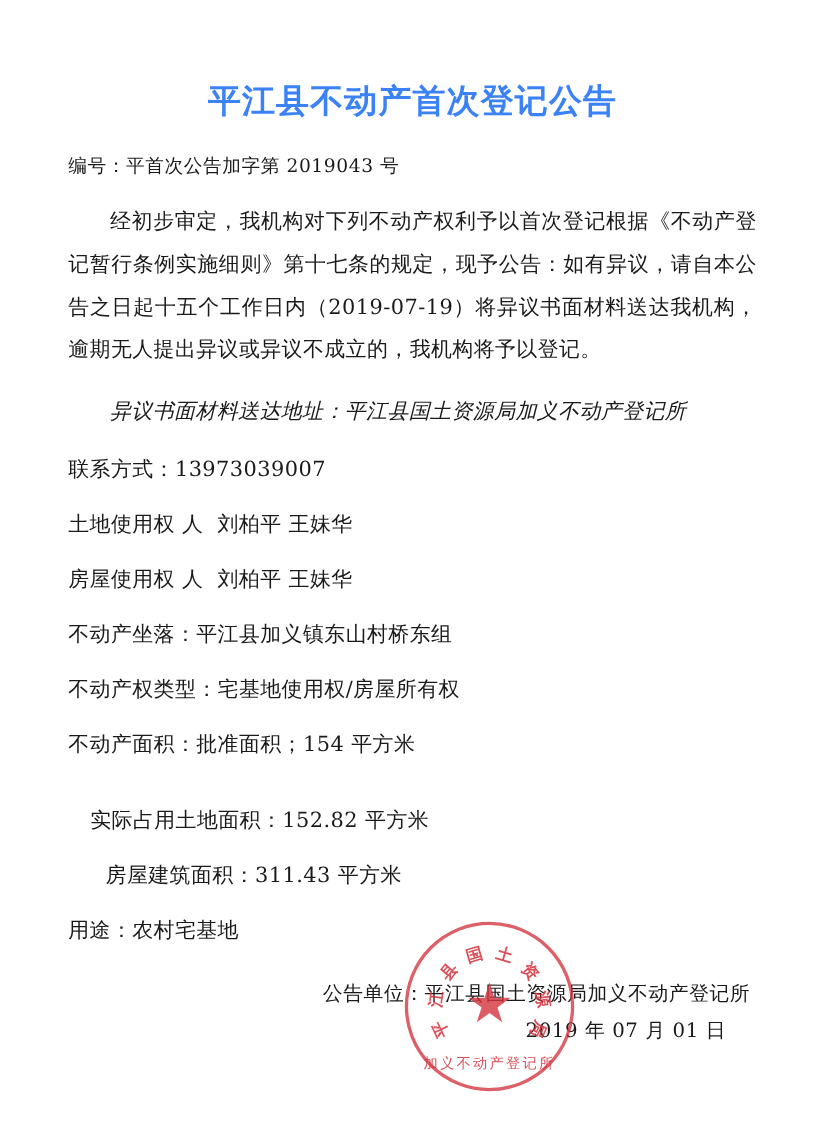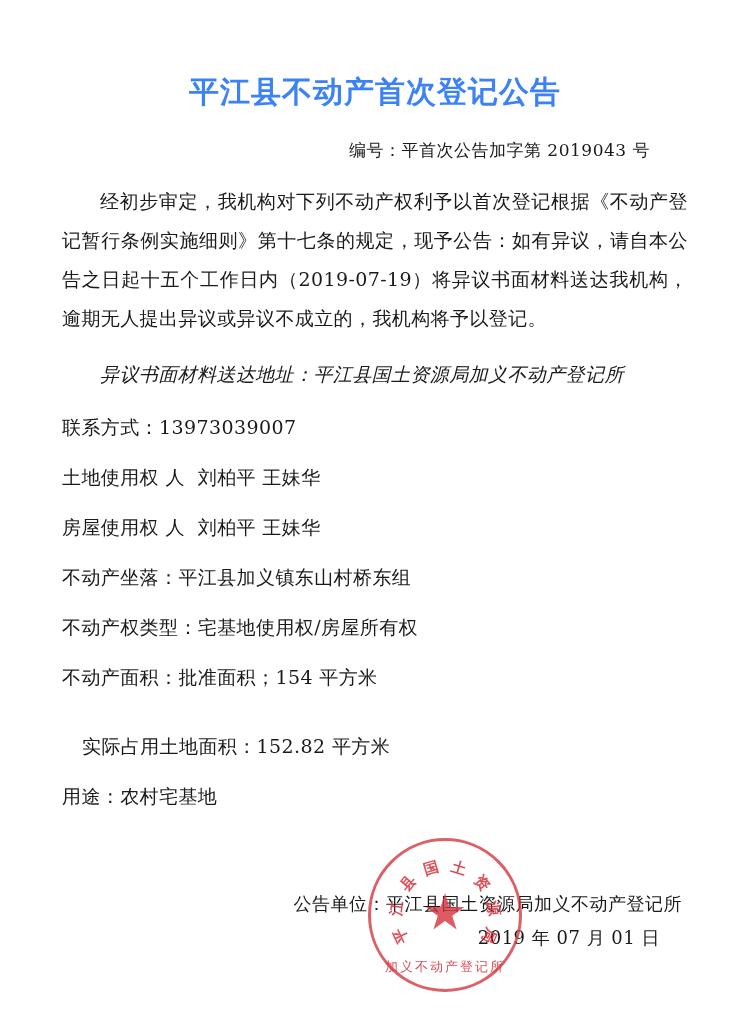--- a/index.html
+++ b/index.html
@@ -27,21 +27,20 @@
   .doc-title {
     text-align: center;
     font-size: 30px;
     font-weight: bold;
     letter-spacing: 1px;
     margin-top: 72px;
     color: #3b82f6;
   }
 
   .doc-number {
-    text-align: right;
     font-size: 17px;
     margin-top: 26px;
     padding-right: 38px;
     letter-spacing: 0.5px;
   }
 
   .body-block {
     margin-top: 20px;
     font-size: 19px;
     line-height: 39px;
@@ -180,20 +179,23 @@
   </div>
 
   <div class="field-line">
     <span>不动产面积：</span><span>批准面积；154 平方米</span>
   </div>
 
   <div class="field-line sub">
     <span>实际占用土地面积：</span><span>152.82 平方米</span>
   </div>
 
+  <div class="field-line sub2">
+    <span>房屋建筑面积：</span><span>311.43 平方米</span>
+  </div>
 
   <div class="field-line">
     <span>用途：</span><span>农村宅基地</span>
   </div>
 
   <div class="footer-block">
     <div>公告单位：平江县国土资源局加义不动产登记所</div>
     <div class="footer-date">2019 年 07 月 01 日</div>
   </div>
 

